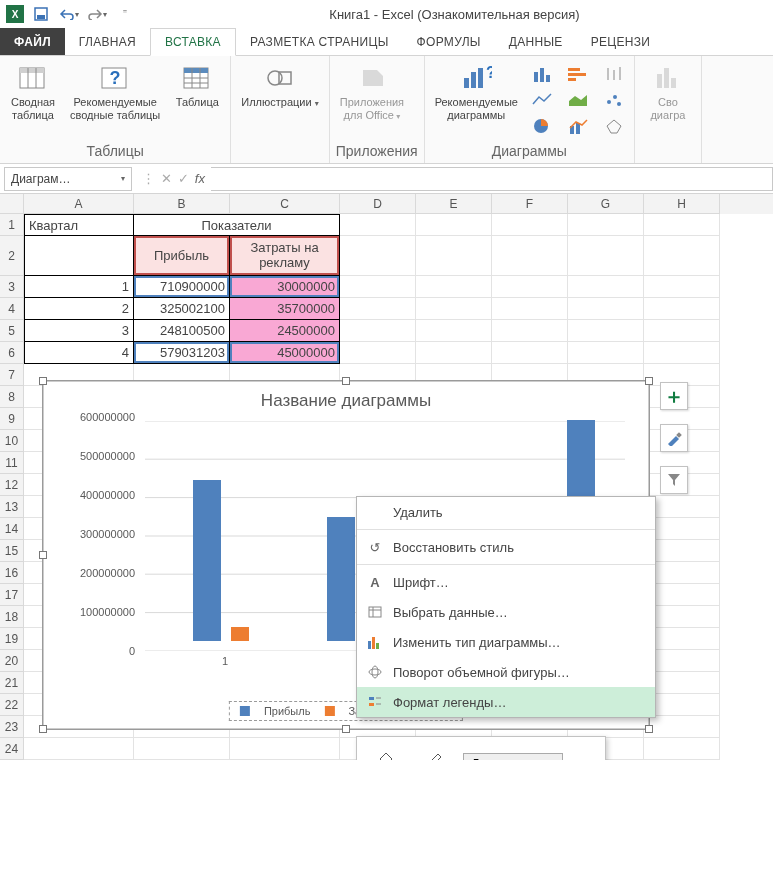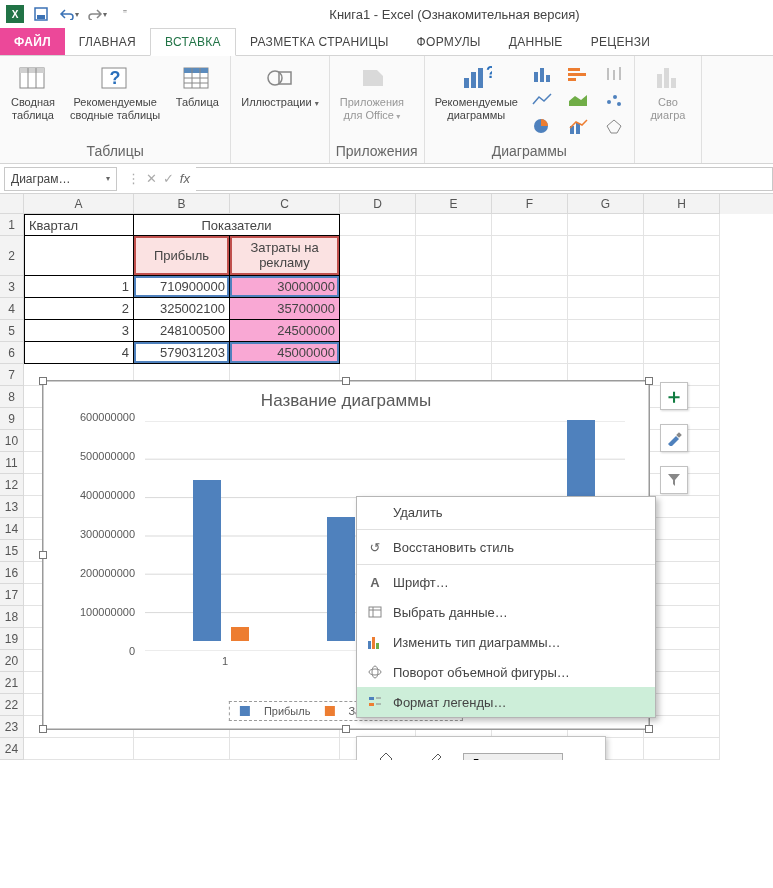--- a/index.html
+++ b/index.html
@@ -7,40 +7,40 @@
 
 
 .titlebar { height: 28px; background: #fff; display: flex; align-items: center; padding: 0 6px; gap: 6px; }
 .titlebar .app-icon { width: 18px; height: 18px; background: #217346; color: #fff; display: flex; align-items: center; justify-content: center; font-size: 10px; font-weight: bold; }
 .titlebar .qat-btn { width: 22px; height: 22px; display: flex; align-items: center; justify-content: center; color: #555; cursor: pointer; }
 .titlebar .title { flex: 1; text-align: center; color: #444; font-size: 13px; }
 
 
 .tabs { height: 28px; display: flex; align-items: stretch; background: #fff; border-bottom: 1px solid #d4d4d4; }
 .tab { padding: 0 14px; display: flex; align-items: center; text-transform: uppercase; font-size: 12px; color: #444; cursor: pointer; letter-spacing: .3px; }
-.tab.file { background: #ec4899; color: #fff; font-weight: 600; }
+.tab.file { background: #404040; color: #fff; font-weight: 600; }
 .tab.active { border: 1px solid #d4d4d4; border-bottom: 1px solid #fff; color: #217346; margin-bottom: -1px; background:#fff; }
 
 
 .ribbon { height: 108px; background: #fafafa; border-bottom: 1px solid #d4d4d4; display: flex; }
 .group { border-right: 1px solid #e0e0e0; display: flex; flex-direction: column; padding: 4px 6px 2px; }
 .group-body { flex: 1; display: flex; align-items: flex-start; gap: 6px; }
 .group-label { text-align: center; font-size: 14px; color: #666; padding: 2px 0; }
 .big-btn { display: flex; flex-direction: column; align-items: center; width: auto; min-width: 54px; padding: 2px 4px; cursor: pointer; }
 .big-btn .ico { width: 32px; height: 32px; display: flex; align-items: center; justify-content: center; margin-bottom: 2px; }
 .big-btn .lbl { font-size: 11px; text-align: center; line-height: 1.15; color: #444; }
 .disabled { opacity: .55; }
 
 
 .chart-gal { display: grid; grid-template-columns: repeat(3, 28px); grid-auto-rows: 22px; gap: 4px 8px; padding-top: 4px; }
 .chart-gal .g { width: 28px; height: 20px; display:flex; align-items:center; justify-content:center; cursor:pointer; }
 
 
 .fxrow { height: 30px; border-bottom: 1px solid #d4d4d4; display: flex; align-items: center; }
-.namebox { width: 113px; height: 24px; border: 1px solid #c8c8c8; margin: 0 4px; display: flex; align-items: center; padding: 0 6px; font-size: 12px; justify-content: space-between; }
+.namebox { width: 128px; height: 24px; border: 1px solid #c8c8c8; margin: 0 4px; display: flex; align-items: center; padding: 0 6px; font-size: 12px; justify-content: space-between; }
 .fx-btns { display: flex; align-items: center; gap: 6px; padding: 0 6px; color: #888; }
 .fx-input { flex: 1; height: 24px; border: 1px solid #c8c8c8; border-left: none; }
 
 
 .sheet { position: relative; }
 .colhdrs { display: grid; grid-template-columns: 24px 110px 96px 110px repeat(5, 76px); background: #f3f3f3; }
 .colhdrs .ch { border-right: 1px solid #d9d9d9; border-bottom: 1px solid #d9d9d9; text-align: center; font-size: 12px; color: #555; height: 20px; line-height: 20px; }
 .rows { }
 .row { display: grid; grid-template-columns: 24px 110px 96px 110px repeat(5, 76px); }
 .rh { background: #f3f3f3; border-right: 1px solid #d9d9d9; border-bottom: 1px solid #d9d9d9; text-align: center; font-size: 12px; color: #555; height: 22px; line-height: 22px; }

